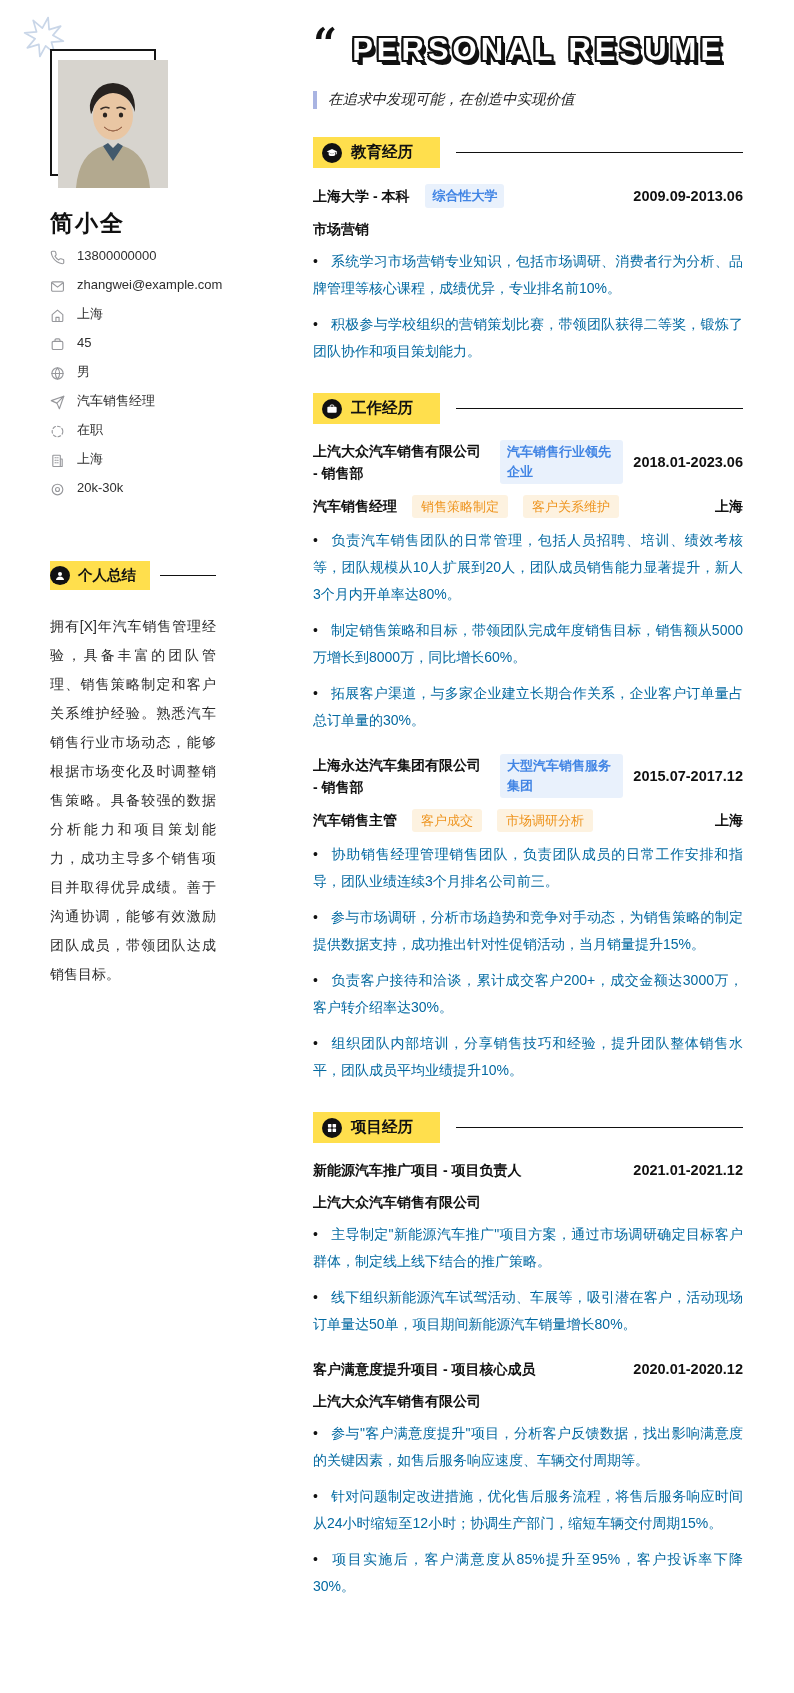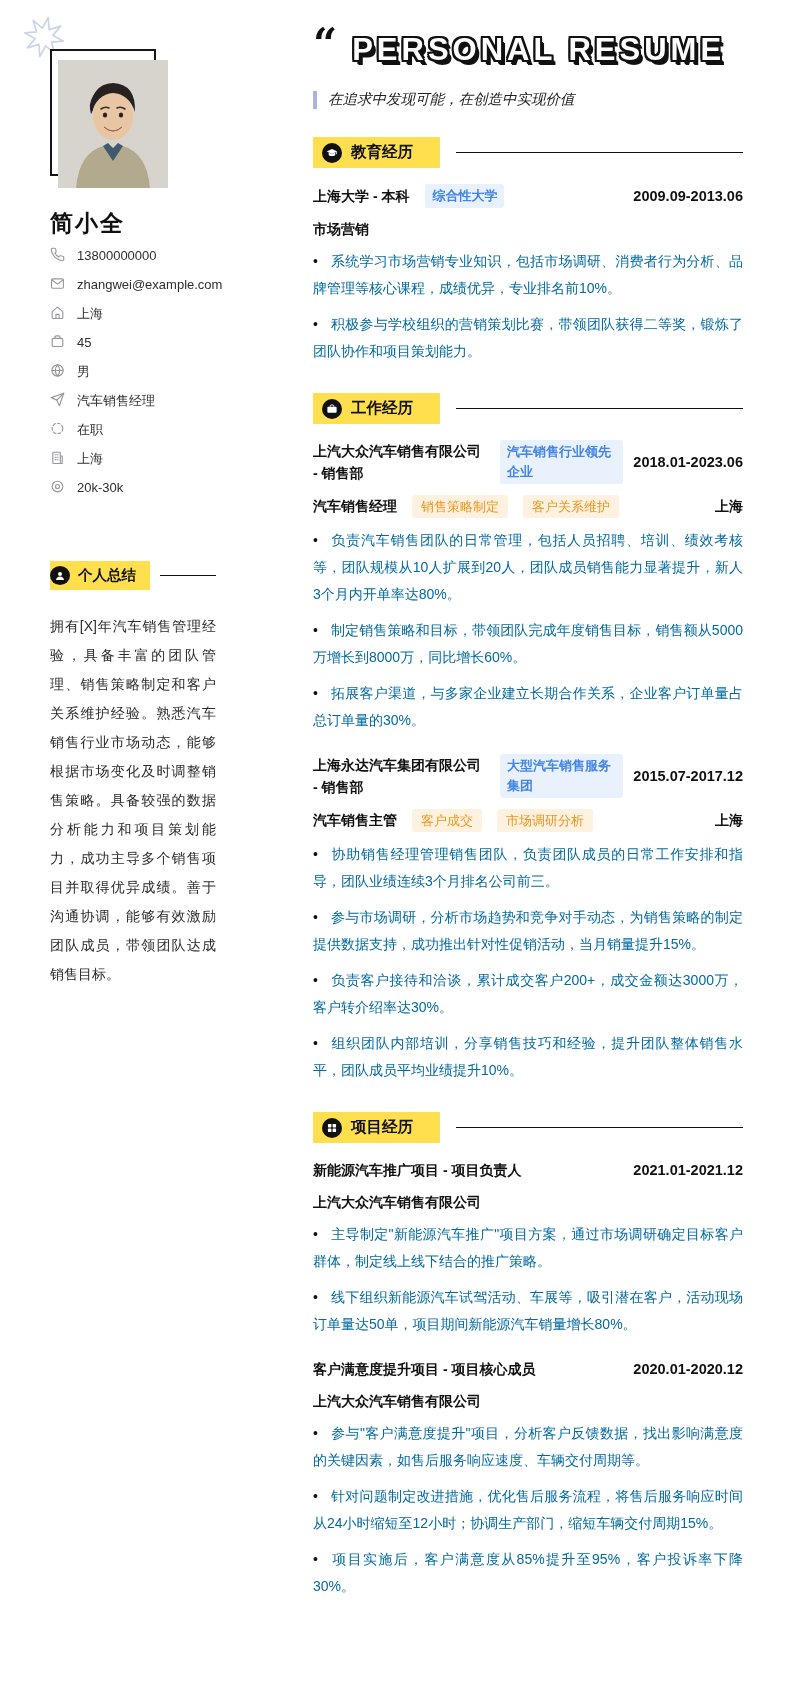--- a/index.html
+++ b/index.html
@@ -11,21 +11,21 @@
   }
   svg { display:block; }
 
   
   .sidebar { position:absolute; left:0; top:0; width:290px; height:100%; }
   .star-decor { position:absolute; left:23px; top:16px; width:42px; height:42px; transform:rotate(12deg); }
   .photo-frame { position:absolute; left:50px; top:49px; width:106px; height:127px; border:2px solid #161616; background:#fff; }
   .photo { position:absolute; left:58px; top:60px; width:110px; height:128px; overflow:hidden; background:#d7d4ce; }
   .profile-name { position:absolute; left:50px; top:193px; font-size:23px; font-weight:bold; letter-spacing:2px; color:#111; }
   .contacts { position:absolute; left:50px; top:247px; width:185px; list-style:none; margin:0; padding:0; }
-  .contacts li { display:flex; align-items:flex-start; margin-bottom:11px; height:18px; }
+  .contacts li { display:flex; align-items:flex-end; margin-bottom:11px; height:18px; }
   .cicon { width:15px; height:15px; margin-right:12px; flex:0 0 15px; }
   .cval { font-size:13px; color:#2e2e2e; line-height:18px; }
 
   .summary-block { position:absolute; left:50px; top:561px; width:166px; }
   .side-header { display:flex; align-items:center; width:166px; }
   .side-badge { display:inline-flex; align-items:flex-start; gap:8px; background:var(--yellow,#ffdf4d); padding:5px 14px 5px 0; }
   .side-badge .sec-icon { width:19px; height:19px; }
   .side-badge .sec-title { font-size:14.5px; font-weight:bold; color:#111; white-space:nowrap; }
   .side-header .sec-line { flex:1; height:1.5px; background:#111; margin-left:10px; }
   .summary-text { margin:22px 0 0 0; font-size:14px; line-height:29px; color:#2b2b2b; text-align:justify; }

